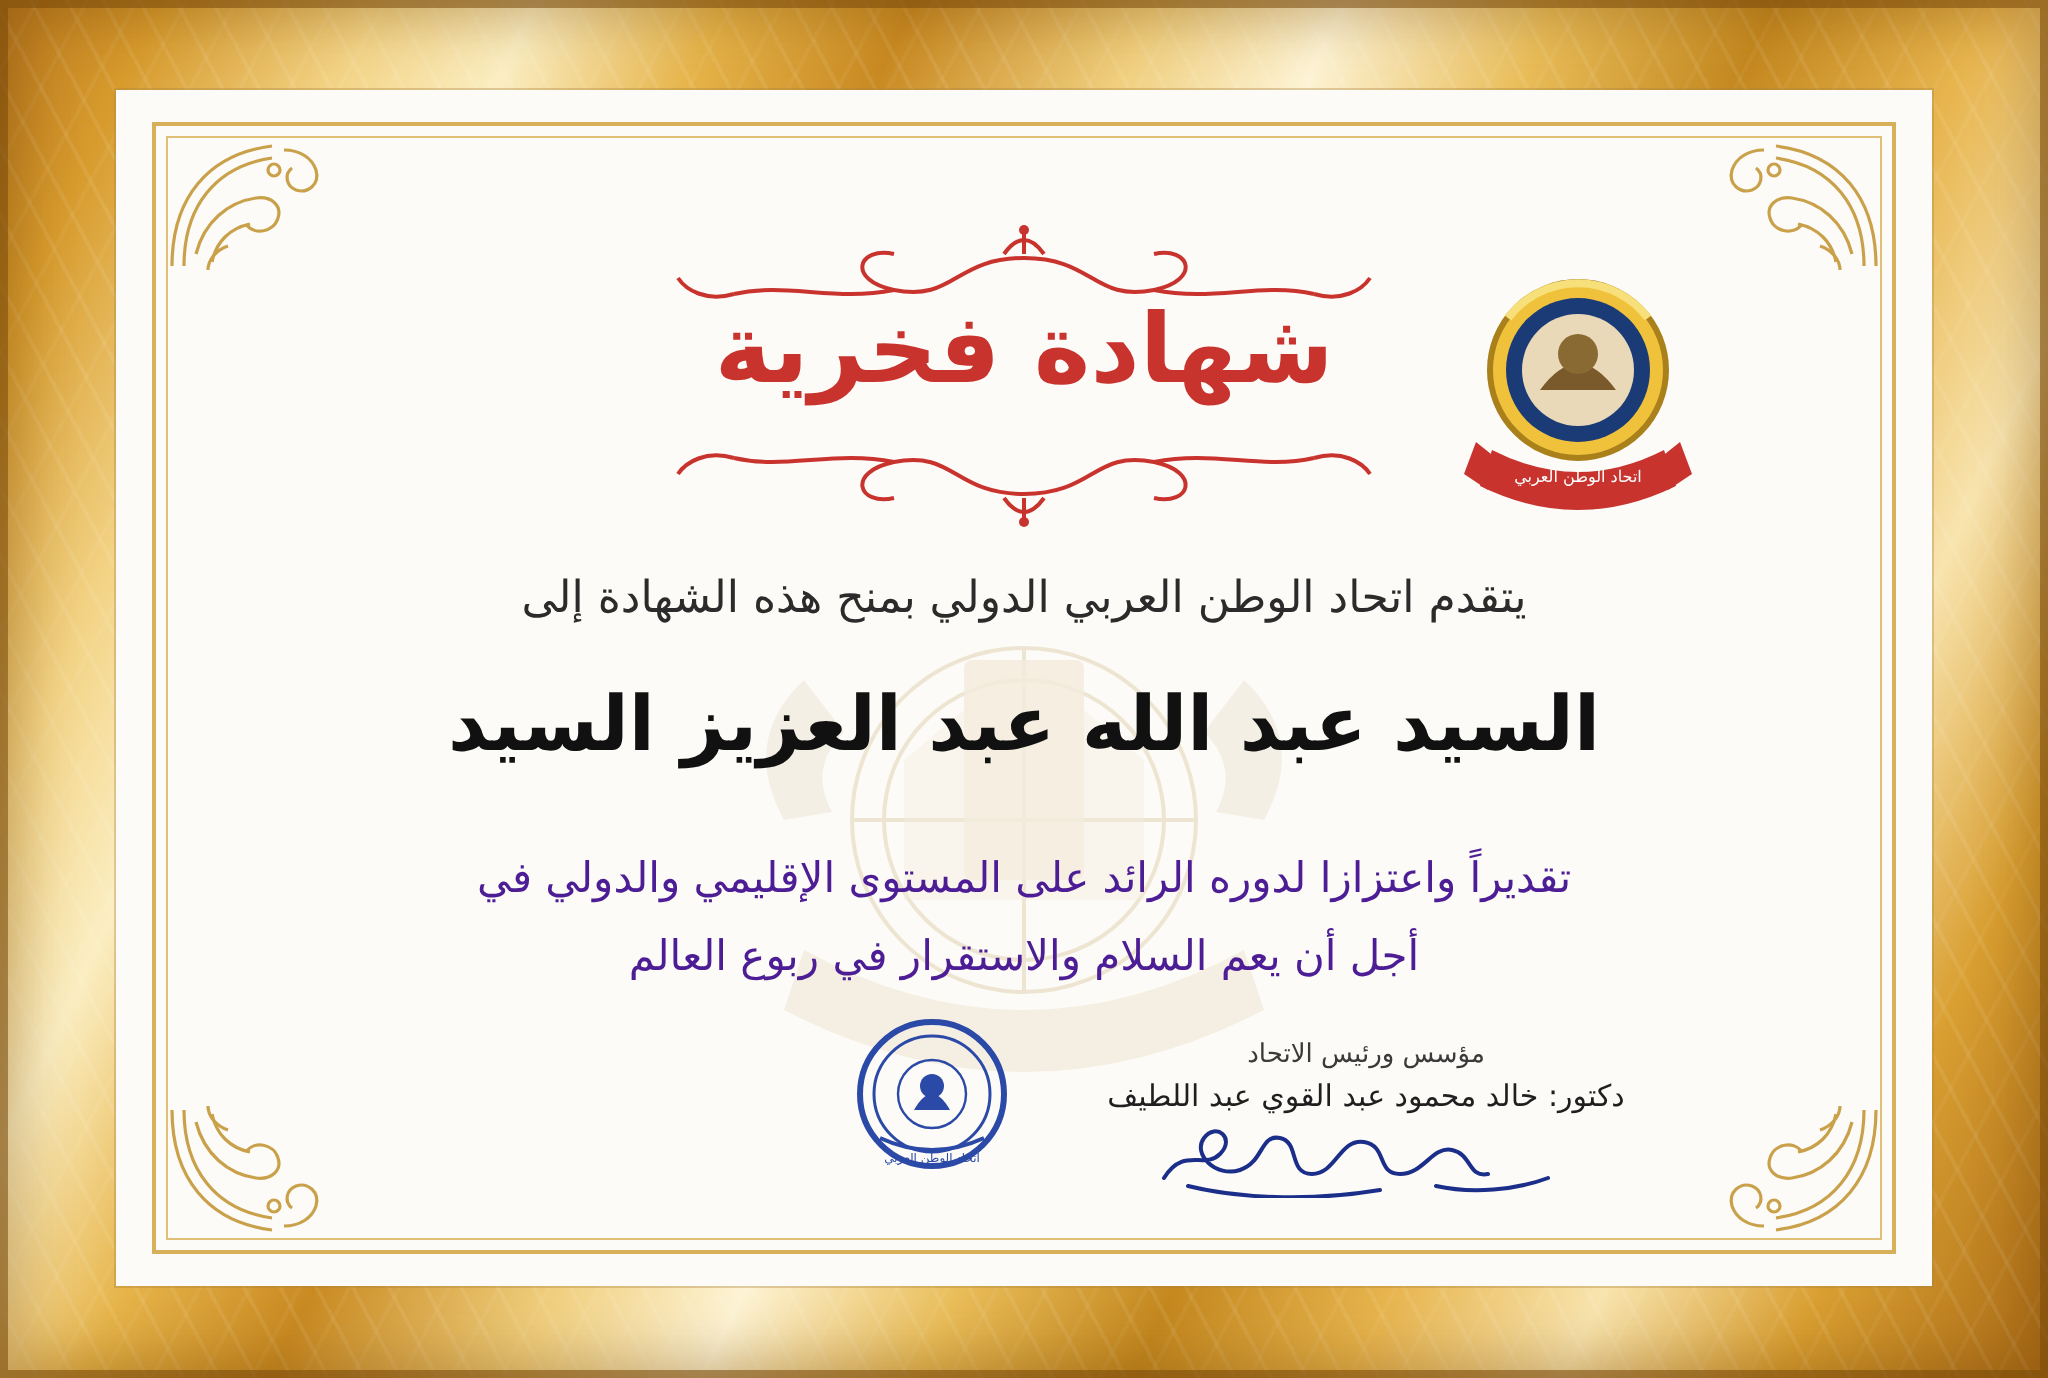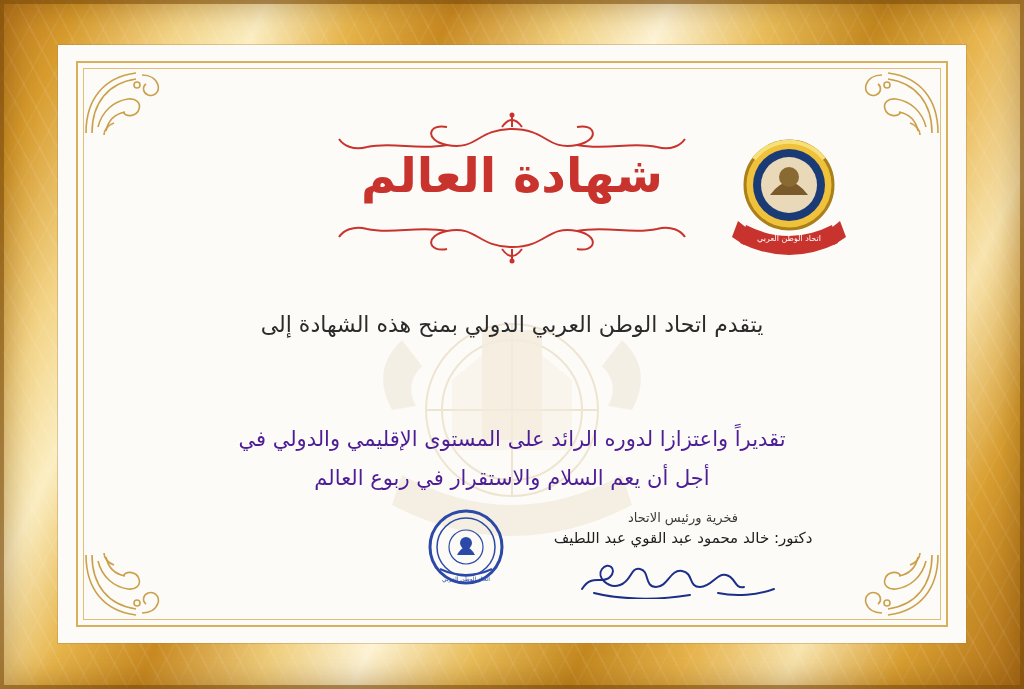--- a/index.html
+++ b/index.html
@@ -160,21 +160,20 @@
   }
   .logo-badge svg { width: 100%; height: 100%; display: block; }
 
   .intro-line {
     position: absolute;
     left: 0; right: 0;
     top: 212px;
     font-size: 22px;
     color: #2b2b2b;
     letter-spacing: .5px;
-    margin-top: 25px;
   }
 
   .recipient-name {
     position: absolute;
     left: 0; right: 0;
     top: 265px;
     font-size: 38px;
     font-weight: bold;
     color: #111;
     letter-spacing: .5px;
@@ -197,21 +196,21 @@
     text-align: center;
   }
   .sig-role {
     font-size: 13px;
     color: #3a3a3a;
     margin-bottom: 4px;
   }
   .sig-name {
     font-size: 15px;
     color: #1f1f1f;
-    margin-bottom: 12px;
+    margin-bottom: 2px;
   }
   .sig-scribble {
     height: 40px;
     color: #1b2f8a;
   }
   .sig-scribble svg { width: 230px; height: 40px; display: block; margin: 0 auto; }
 
   .seal {
     position: absolute;
     right: 420px;
@@ -330,59 +329,60 @@
             <path d="M215 18 C180 18 180 40 150 34 C126 29 132 12 150 16"></path>
             <path d="M215 18 C250 18 250 40 280 34 C304 29 298 12 280 16"></path>
             <path d="M150 34 C120 40 96 30 70 36"></path>
             <path d="M280 34 C310 40 334 30 360 36"></path>
             <path d="M70 36 c-14 4 -24 -2 -28 -8"></path>
             <path d="M360 36 c14 4 24 -2 28 -8"></path>
             <circle cx="215" cy="4" r="2.5" fill="currentColor" stroke="none"></circle>
           </svg>
         </div>
 
-        <div class="cert-title">شهادة العالم</div>
+        <div class="cert-title">شهادة فخرية</div>
 
         <div class="title-ornament bottom">
           <svg viewBox="0 0 430 44" fill="none" stroke="currentColor" stroke-width="2">
             <path d="M215 6 l0 10"></path>
             <path d="M205 16 q10 -14 20 0"></path>
             <path d="M215 18 C180 18 180 40 150 34 C126 29 132 12 150 16"></path>
             <path d="M215 18 C250 18 250 40 280 34 C304 29 298 12 280 16"></path>
             <path d="M150 34 C120 40 96 30 70 36"></path>
             <path d="M280 34 C310 40 334 30 360 36"></path>
             <path d="M70 36 c-14 4 -24 -2 -28 -8"></path>
             <path d="M360 36 c14 4 24 -2 28 -8"></path>
             <circle cx="215" cy="4" r="2.5" fill="currentColor" stroke="none"></circle>
           </svg>
         </div>
       </div>
 
       <div class="intro-line">يتقدم اتحاد الوطن العربي الدولي بمنح هذه الشهادة إلى</div>
 
+      <div class="recipient-name">السيد عبد الله عبد العزيز السيد</div>
 
       <div class="body-text">
         <div>تقديراً واعتزازا لدوره الرائد على المستوى الإقليمي والدولي في</div>
         <div>أجل أن يعم السلام والاستقرار في ربوع العالم</div>
       </div>
 
       <div class="seal">
         <svg viewBox="0 0 80 80">
           <circle cx="40" cy="40" r="36" fill="none" stroke="#2b49a6" stroke-width="3"></circle>
           <circle cx="40" cy="40" r="29" fill="none" stroke="#2b49a6" stroke-width="1.5"></circle>
           <circle cx="40" cy="40" r="17" fill="none" stroke="#2b49a6" stroke-width="1.2"></circle>
           <path d="M31 48 q9 -16 18 0 z" fill="#2b49a6"></path>
           <circle cx="40" cy="36" r="6" fill="#2b49a6"></circle>
           <path d="M14 62 q26 12 52 0" fill="none" stroke="#2b49a6" stroke-width="2"></path>
           <text x="40" y="74" text-anchor="middle" font-size="6" fill="#2b49a6" font-family="DejaVu Sans, sans-serif">اتحاد الوطن العربي</text>
         </svg>
       </div>
 
       <div class="signature-block">
-        <div class="sig-role">فخرية ورئيس الاتحاد</div>
+        <div class="sig-role">مؤسس ورئيس الاتحاد</div>
         <div class="sig-name">دكتور: خالد محمود عبد القوي عبد اللطيف</div>
         <div class="sig-scribble">
           <svg viewBox="0 0 230 40" fill="none" stroke="currentColor" stroke-width="2" stroke-linecap="round">
             <path d="M14 30 c10 -16 20 -4 28 -12 8 -8 -2 -16 -8 -8 -6 8 6 20 18 16 12 -4 10 -18 20 -16 10 2 4 18 16 18 12 0 14 -18 26 -16 12 2 6 16 18 16 12 0 16 -14 26 -12 10 2 8 14 18 12"></path>
             <path d="M26 34 c24 6 60 8 96 2"></path>
             <path d="M150 34 c18 4 40 2 56 -4"></path>
           </svg>
         </div>
       </div>
 

